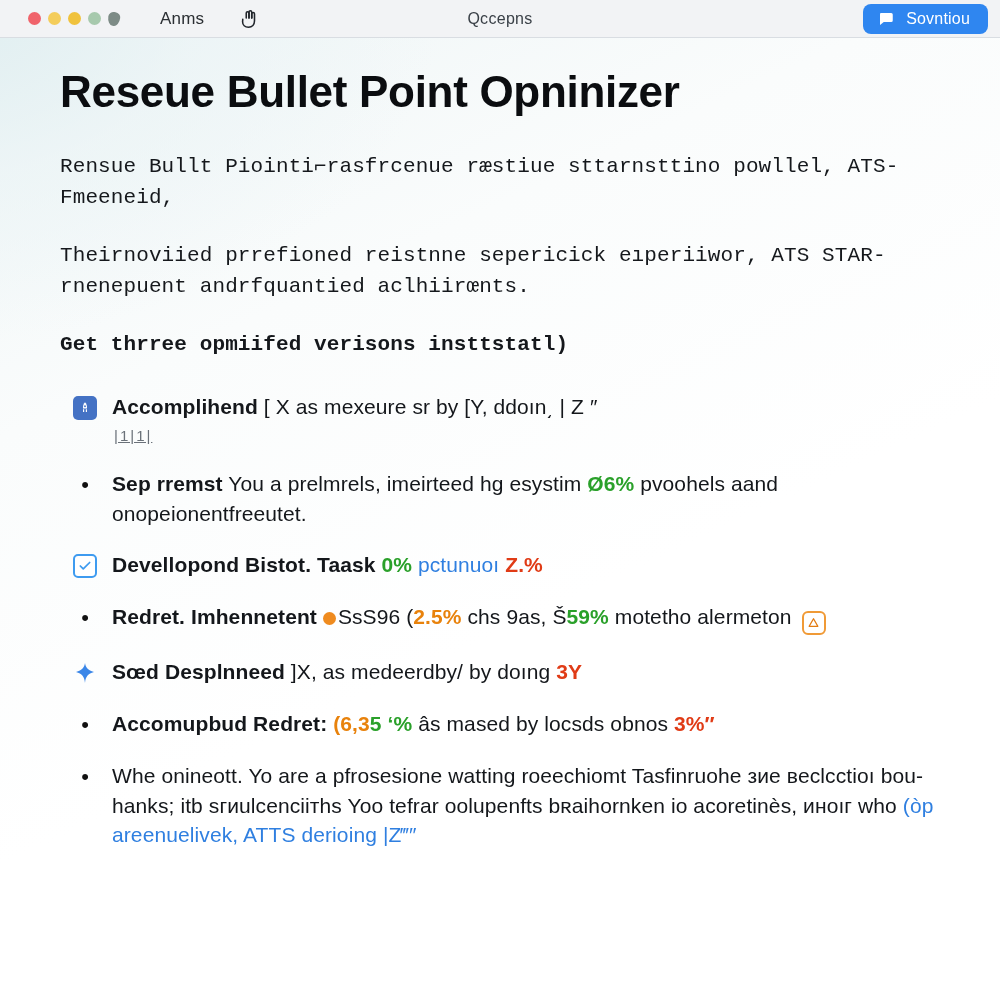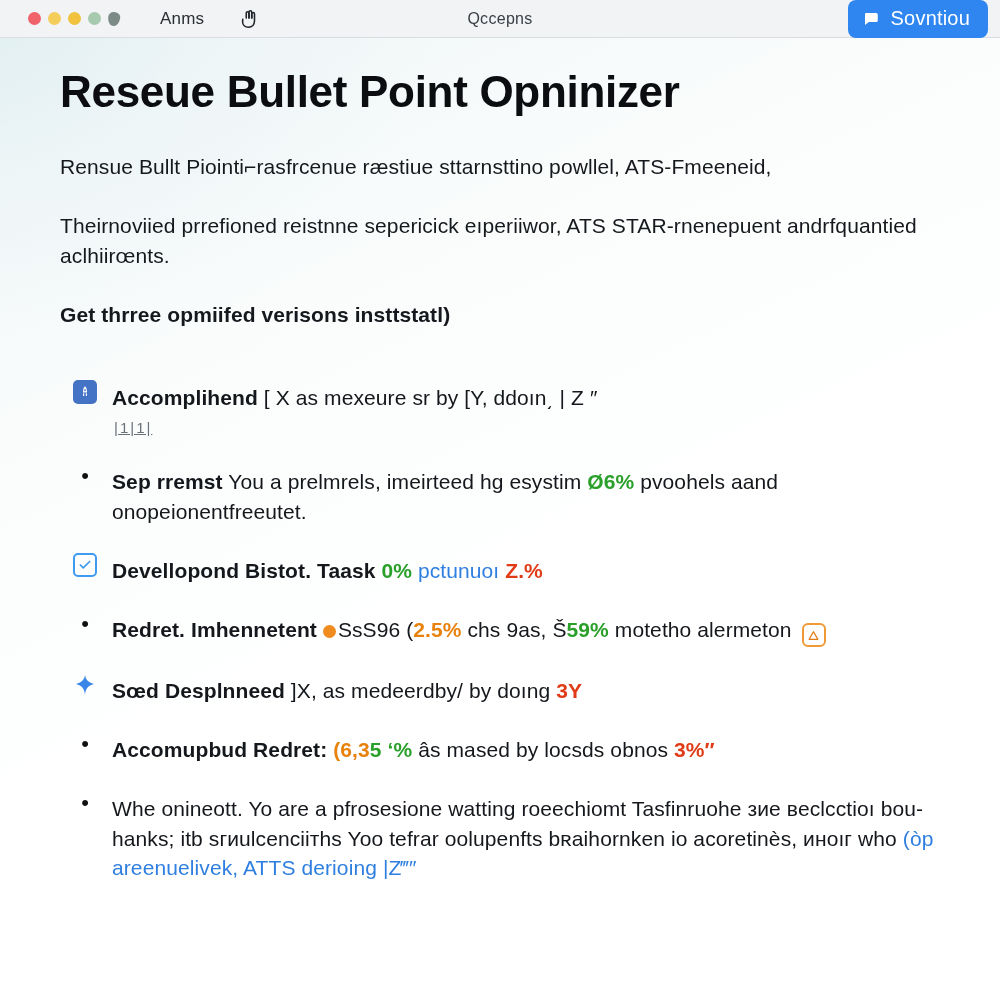--- a/index.html
+++ b/index.html
@@ -92,23 +92,23 @@
   }
 
   .btn-primary {
     display: inline-flex;
     align-items: center;
     gap: 11px;
     background: #2f86f0;
     color: #ffffff;
     border: none;
     border-radius: 8px;
-    height: 38px;
+    height: 30px;
     padding: 0 18px 0 14px;
-    font-size: 20px;
+    font-size: 16px;
     font-family: "Liberation Sans", sans-serif;
     cursor: pointer;
     letter-spacing: .2px;
   }
   .btn-primary svg { display: block; }
 
   
   .content {
     position: relative;
     flex: 1 1 auto;
@@ -130,21 +130,21 @@
 
   p.para {
     font-size: 21px;
     line-height: 1.45;
     color: #15181c;
     margin-bottom: 28px;
     letter-spacing: .1px;
   }
   p.para.bold { font-weight: bold; }
 
-  .para-block { margin-bottom: 46px; }
+  .para-block { margin-bottom: 31px; font-family: Liberation Mono, monospace; }
 
   
   ul.bullets {
     list-style: none;
     margin-top: 10px;
   }
 
   li.bullet {
     display: flex;
     align-items: flex-start;
@@ -180,21 +180,20 @@
   .sq-icon.purple{
     background: linear-gradient(135deg,#c9a6e0 0%, #b98fd6 45%, #e9d6f2 100%);
   }
 
   .bullet-body {
     font-size: 21px;
     line-height: 1.42;
     color: #14171b;
     letter-spacing: .1px;
     flex: 1 1 auto;
-    margin-top: 7px;
   }
   .bullet-body .lead { font-weight: bold; }
 
   .sub-ticks {
     font-size: 15px;
     color: #6a7179;
     letter-spacing: 2px;
     margin-top: 4px;
     margin-left: 2px;
     text-decoration: underline;

